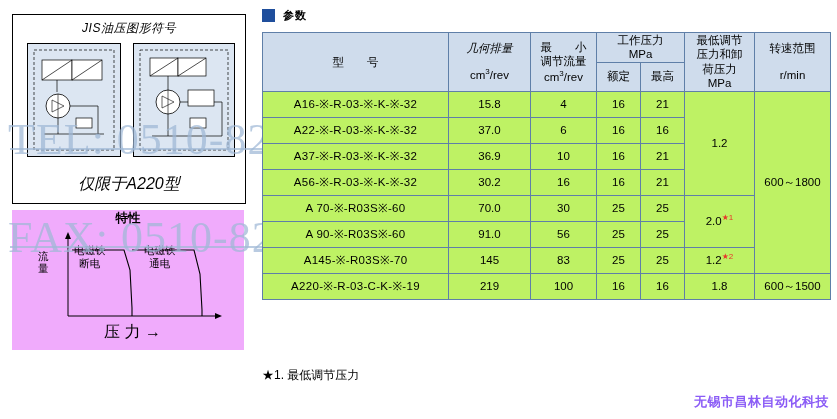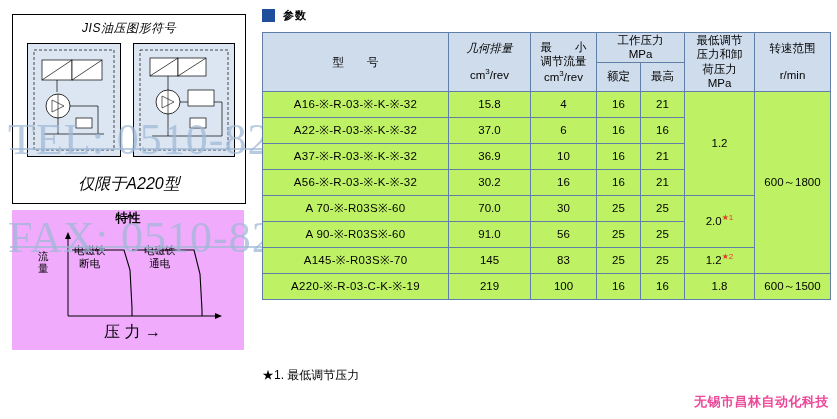--- a/index.html
+++ b/index.html
@@ -183,21 +183,21 @@
     color: #000;
     line-height: 1.5;
   }
 
   #company {
     position: absolute;
     right: 8px;
     bottom: 8px;
     font-size: 13px;
     font-weight: bold;
-    color: #ec4899;
+    color: #8b5cf6;
     letter-spacing: 0.5px;
   }
 </style>
 </head>
 <body>
 
 <div id="left-panel">
 
   <div id="symbol-box">
     <div id="symbol-title">JIS油压图形符号</div>

